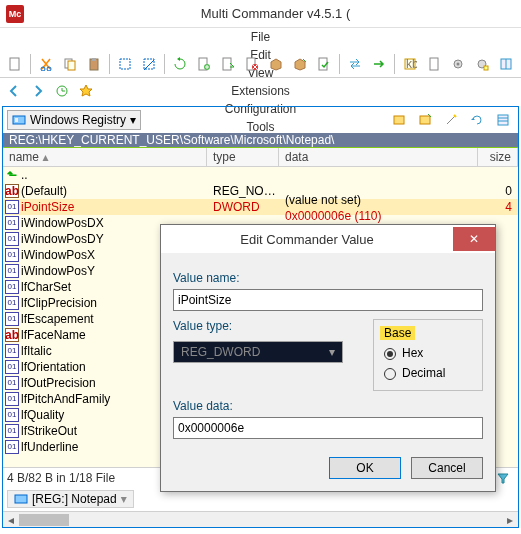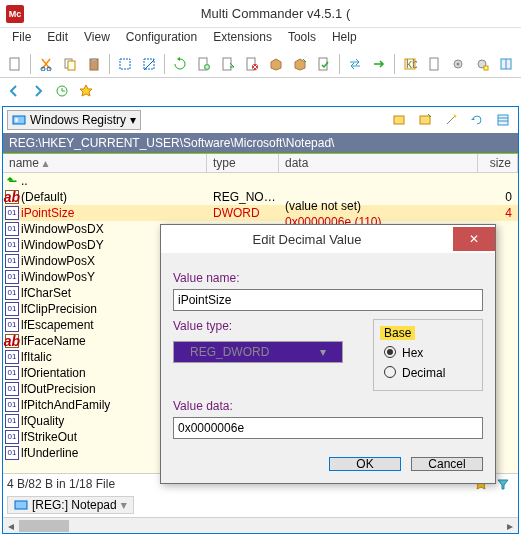--- a/index.html
+++ b/index.html
@@ -4,62 +4,62 @@
 <style>
 * { box-sizing: border-box; font-family: 'Segoe UI', Tahoma, sans-serif; font-size: 12px; }
 body { margin: 0; padding: 0; width: 521px; height: 534px; overflow: hidden; background: #fff; }
 
 
 .titlebar { height: 28px; background: #fff; display: flex; align-items: center; border-bottom: 1px solid #e0e0e0; }
 .app-icon { width: 18px; height: 18px; background: #c02020; border-radius: 2px; margin: 0 6px; display: flex; align-items: center; justify-content: center; color: #fff; font-size: 9px; font-weight: bold; }
 .title-text { flex: 1; text-align: center; font-size: 13px; color: #333; }
 
 
-.menubar { height: 22px; display: flex; padding: 0 4px; }
+.menubar { height: 22px; display: flex; align-items: center; padding: 0 4px; flex-direction: column; }
 .menu-item { padding: 2px 8px; color: #333; cursor: default; }
 
 
 .toolbar { height: 28px; display: flex; align-items: center; padding: 2px 4px; gap: 2px; border-bottom: 1px solid #d0d0d0; flex-wrap: nowrap; overflow: hidden; }
 .tb-btn { width: 22px; height: 22px; display: flex; align-items: center; justify-content: center; cursor: default; }
 .tb-sep { width: 1px; height: 20px; background: #c0c0c0; margin: 0 2px; }
 
 
 .navbar { height: 26px; display: flex; align-items: center; padding: 2px 4px; gap: 4px; }
 .nav-btn { width: 20px; height: 20px; display: flex; align-items: center; justify-content: center; }
 .hint-box { flex: 1; border: 1px solid #c0c0c0; background: #fff; padding: 2px 6px; color: #333; white-space: nowrap; overflow: hidden; }
 
 
 .main-panel { border: 1px solid #0078d7; margin: 2px; position: relative; }
 .panel-header { height: 26px; display: flex; align-items: center; padding: 2px 4px; gap: 4px; }
 .dropdown { display: inline-flex; align-items: center; border: 1px solid #ababab; background: #f0f0f0; padding: 1px 4px; height: 20px; }
 .dropdown .chev { margin-left: 4px; }
 .spacer { flex: 1; }
 
 
-.pathbar { background: #6b7a99; color: #fff; padding: 2px 6px; height: 20px; display: flex; align-items: center; }
+.pathbar { background: #6b7a99; color: #fff; padding: 2px 6px; height: 14px; display: flex; align-items: center; }
 
 
 .colhdr { display: flex; background: #f7f7f7; border-top: 1px solid #84cc16; border-bottom: 1px solid #d0d0d0; height: 20px; }
 .colhdr > div { padding: 2px 6px; border-right: 1px solid #d0d0d0; color: #444; }
 .col-name { width: 204px; }
 .col-type { width: 72px; }
 .col-data { flex: 1; }
 .col-size { width: 40px; text-align: right; }
 
 
 .rows { background: #fffce8; position: relative; height: 300px; }
 .row { display: flex; height: 16px; align-items: center; }
 .row .cell-name { width: 204px; display: flex; align-items: center; padding-left: 2px; }
 .row .cell-type { width: 72px; padding-left: 6px; }
 .row .cell-data { flex: 1; padding-left: 6px; margin-top: 18px; }
 .row .cell-size { width: 40px; text-align: right; padding-right: 6px; }
 .row.hover { background: rgba(255,230,150,0.6); }
 .row.red { color: #d00000; }
 .icon-sm { width: 14px; height: 14px; margin-right: 2px; display: inline-flex; align-items: center; justify-content: center; }
-.ab-icon { background: #fff; border: 1px solid #8a5a2a; color: #b00; font-size: 14px; font-weight:bold; line-height:1;font-style:italic; }
+.ab-icon { background: #fff; border: 1px solid #8a5a2a; color: #b00; font-size: 12px; font-weight:bold; line-height:1; }
 .bin-icon { background: #fff; border: 1px solid #44a; color: #228; font-size: 8px; line-height:1; }
 .up-icon { color: #0a0; font-weight: bold; }
 
 
 .statusbar { display: flex; height: 20px; align-items: center; border-top: 1px solid #d0d0d0; padding: 0 4px; }
 .status-left { flex: 1; color: #333; }
 
 
 .tabstrip { display: flex; height: 24px; align-items: center; padding: 2px 4px; }
 .tab { display: inline-flex; align-items: center; background: #f0f0f0; border: 1px solid #d0d0d0; padding: 1px 6px; }
@@ -69,50 +69,50 @@
 .hscroll .thumb { position: absolute; left: 16px; top: 2px; height: 12px; width: 50px; background: #c0c0c0; }
 .hscroll .arL, .hscroll .arR { position: absolute; top: 0; width: 16px; height: 16px; display:flex;align-items:center;justify-content:center;color:#666; }
 .hscroll .arL { left: 0; } .hscroll .arR { right: 0; }
 
 
 .dialog { position: absolute; left: 160px; top: 224px; width: 336px; background: #f0f0f0; border: 1px solid #707070; box-shadow: 2px 2px 8px rgba(0,0,0,0.3); z-index: 10; }
 .dlg-title { height: 28px; background: #fff; display: flex; align-items: center; }
 .dlg-title-text { flex: 1; text-align: center; color: #333; font-size: 13px; }
 .dlg-close { width: 42px; height: 24px; background: #c75050; color: #fff; display: flex; align-items: center; justify-content: center; font-size: 14px; }
 .dlg-body { padding: 10px 12px; }
-.dlg-label { color: #701a75; margin-bottom: 4px; margin-top: 8px; }
+.dlg-label { color: #0c4a6e; margin-bottom: 4px; margin-top: 8px; }
 .dlg-input { width: 100%; border: 1px solid #7a7a7a; background: #fff; padding: 3px 4px; height: 22px; }
-.dlg-select { width: 170px; border: 1px solid #a0a0a0; background: #4c1d95; color: #888; padding: 2px 16px; height: 22px; display:flex; align-items:center; justify-content:space-between;margin-top:8px; }
+.dlg-select { width: 170px; border: 1px solid #a0a0a0; background: #0f172a; color: #888; padding: 2px 7px; height: 22px; display:flex; align-items:center; justify-content:space-between;margin-top:8px; }
 .fieldset { border: 1px solid #c0c0c0; padding: 6px 10px 10px; }
 .fieldset .legend { background: #fde047; display: inline-block; padding: 0 4px; margin-top: -12px; margin-left: -4px; }
-.radio-row { display: flex; align-items: flex-start; margin-top: 6px; gap: 6px; }
+.radio-row { display: flex; align-items: flex-end; margin-top: 6px; gap: 6px; }
 .radio { width: 12px; height: 12px; border: 1px solid #333; border-radius: 50%; display:inline-flex;align-items:center;justify-content:center; }
 .radio.sel::after { content:""; width:6px; height:6px; background:#333; border-radius:50%; }
 .dlg-row { display: flex; align-items: flex-start; }
 .dlg-buttons { display: flex; justify-content: flex-end; gap: 10px; padding: 8px 12px 12px; }
-.btn { min-width: 72px; height: 14px; border: 1px solid #707070; background: #e1e1e1; display:flex;align-items:center;justify-content:center; }
+.btn { min-width: 72px; height: 22px; border: 1px solid #707070; background: #e1e1e1; display:flex;align-items:center;justify-content:center; }
 .btn.default { border: 1px solid #0078d7; }
 
 
 svg { display: block; }
 </style>
 </head>
 <body>
 
 <div class="titlebar">
   <div class="app-icon">Mc</div>
   <div class="title-text">Multi Commander v4.5.1 (</div>
 </div>
 
 <div class="menubar">
   <span class="menu-item">File</span>
   <span class="menu-item">Edit</span>
   <span class="menu-item">View</span>
+  <span class="menu-item">Extensions</span>
   <span class="menu-item">Configuration</span>
-  <span class="menu-item">Extensions</span>
   <span class="menu-item">Tools</span>
   <span class="menu-item">Help</span>
 </div>
 
 <div class="toolbar">
   <div class="tb-btn">
       <svg width="14" height="14">
         <rect x="2" y="1" width="9" height="12" fill="#fff" stroke="#888"></rect>
       </svg>
     </div>
@@ -505,21 +505,21 @@
 
   <div class="hscroll">
     <div class="arL">◂</div>
     <div class="thumb"></div>
     <div class="arR">▸</div>
   </div>
 </div>
 
 <div class="dialog">
   <div class="dlg-title">
-    <div class="dlg-title-text">Edit Decimal Value</div>
+    <div class="dlg-title-text">Edit Commander Value</div>
     <div class="dlg-close">
         <span>✕</span>
       </div>
   </div>
   <div class="dlg-body">
     <div class="dlg-label">Value name:</div>
     <input class="dlg-input" value="iPointSize" style="">
     <div class="dlg-row">
       <div style="flex:1">
         <div class="dlg-label">Value type:</div>

